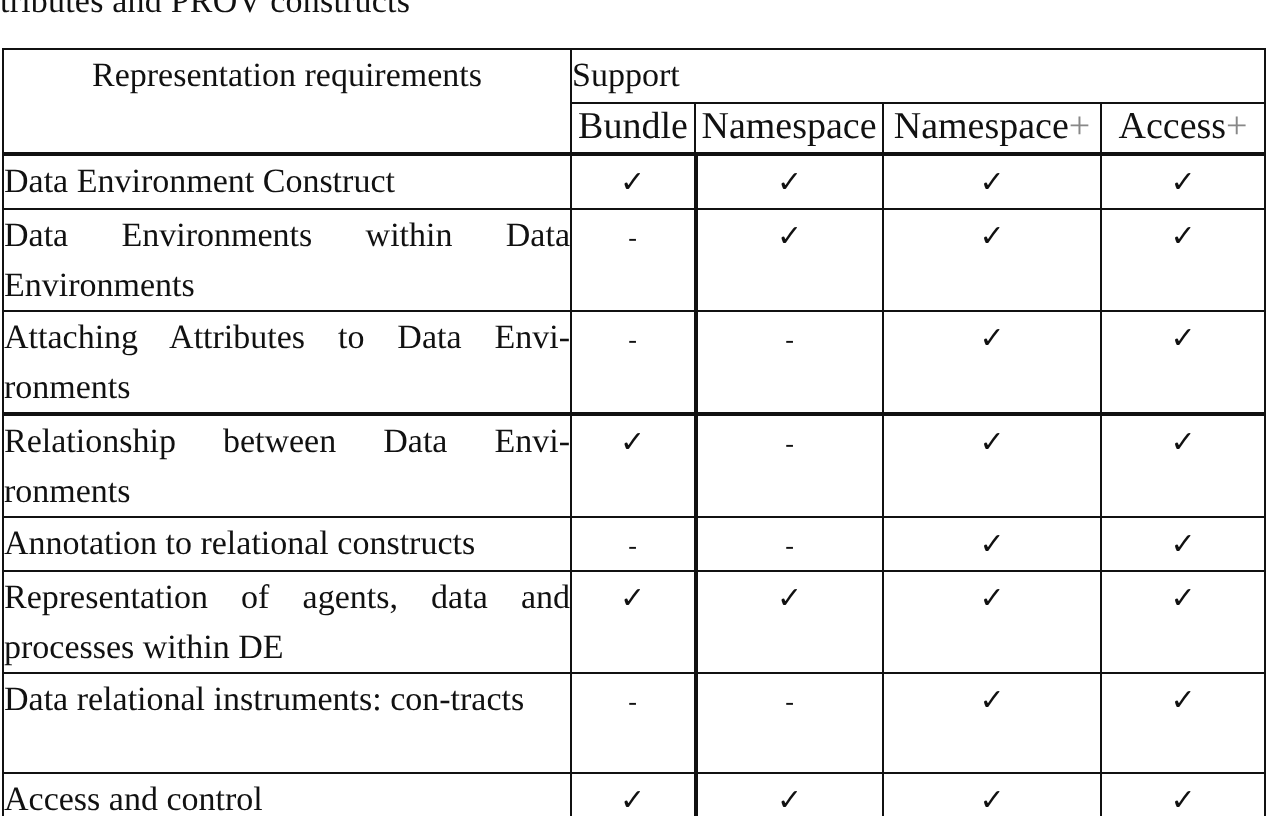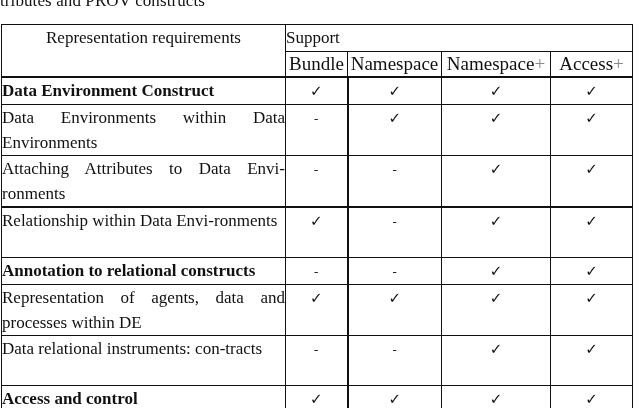--- a/index.html
+++ b/index.html
@@ -71,21 +71,21 @@
     th.sub-head.first { border-left-width: 1.5px; }
     .plus { color: #888; }
 
     td.req-cell {
       text-align: justify;
       text-align-last: left;
       padding: 0 3px 0 4px;
       border-right: 2.5px solid #111;
     }
     td.req-cell.tall { height: 49px; margin-left: 28px; }
-    td.req-cell.short { height: 25px; font-weight: bold; }
+    td.req-cell.short { height: 25px; }
     td.mark {
       text-align: center;
       font-size: 17px;
     }
     td.mark.sep { border-left-width: 2.5px; }
     .check { font-family: "DejaVu Sans", sans-serif; font-size: 15px; }
     .dash { font-size: 13px; }
     tr.thick-top td { border-top-width: 2.5px; }
   </style>
 </head>
@@ -129,21 +129,21 @@
       <td class="mark"><span class="check">✓</span></td>
     </tr>
     <tr>
       <td class="req-cell tall">Attaching Attributes to Data Envi-ronments</td>
       <td class="mark"><span class="dash">-</span></td>
       <td class="mark sep"><span class="dash">-</span></td>
       <td class="mark"><span class="check">✓</span></td>
       <td class="mark"><span class="check">✓</span></td>
     </tr>
     <tr class="thick-top">
-      <td class="req-cell tall">Relationship within Data Envi-ronments</td>
+      <td class="req-cell tall">Relationship between Data Envi-ronments</td>
       <td class="mark"><span class="check">✓</span></td>
       <td class="mark sep"><span class="dash">-</span></td>
       <td class="mark"><span class="check">✓</span></td>
       <td class="mark"><span class="check">✓</span></td>
     </tr>
     <tr>
       <td class="req-cell short">Annotation to relational constructs</td>
       <td class="mark"><span class="dash">-</span></td>
       <td class="mark sep"><span class="dash">-</span></td>
       <td class="mark"><span class="check">✓</span></td>

